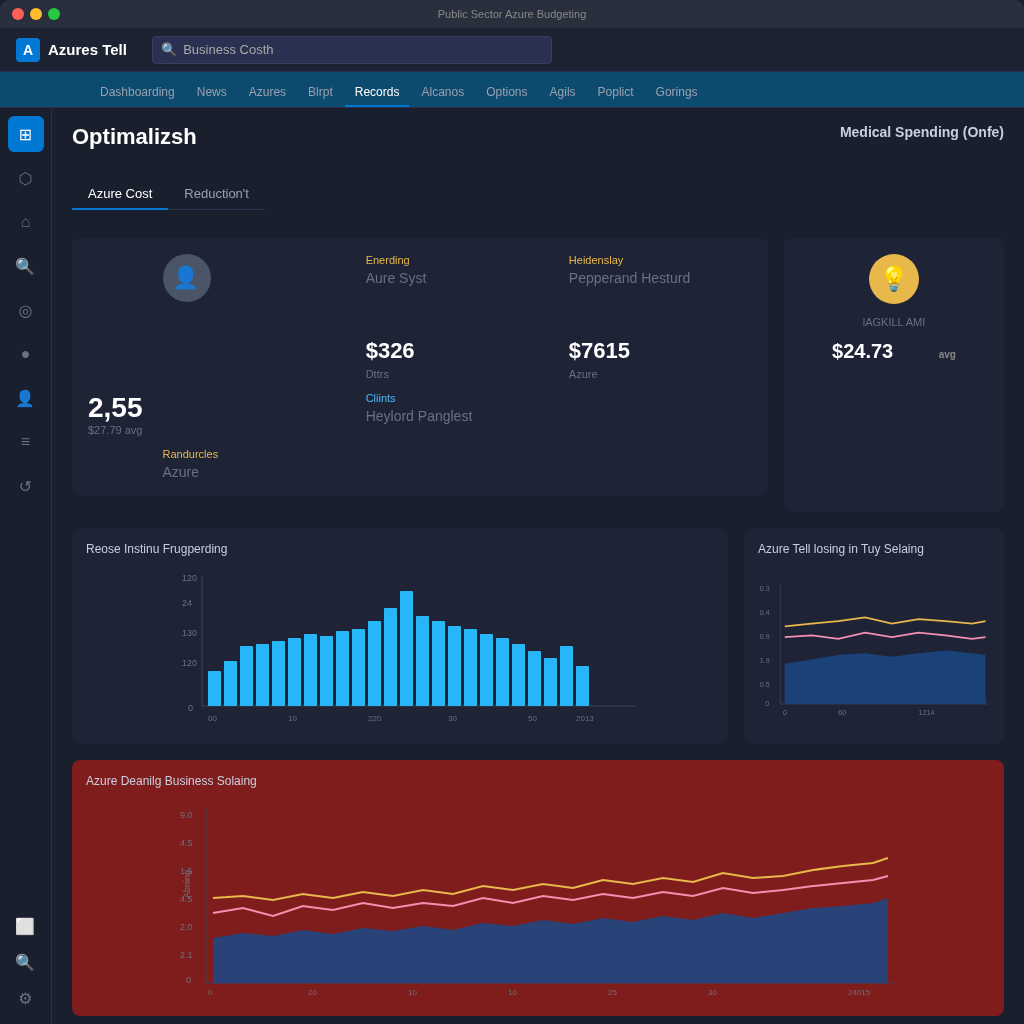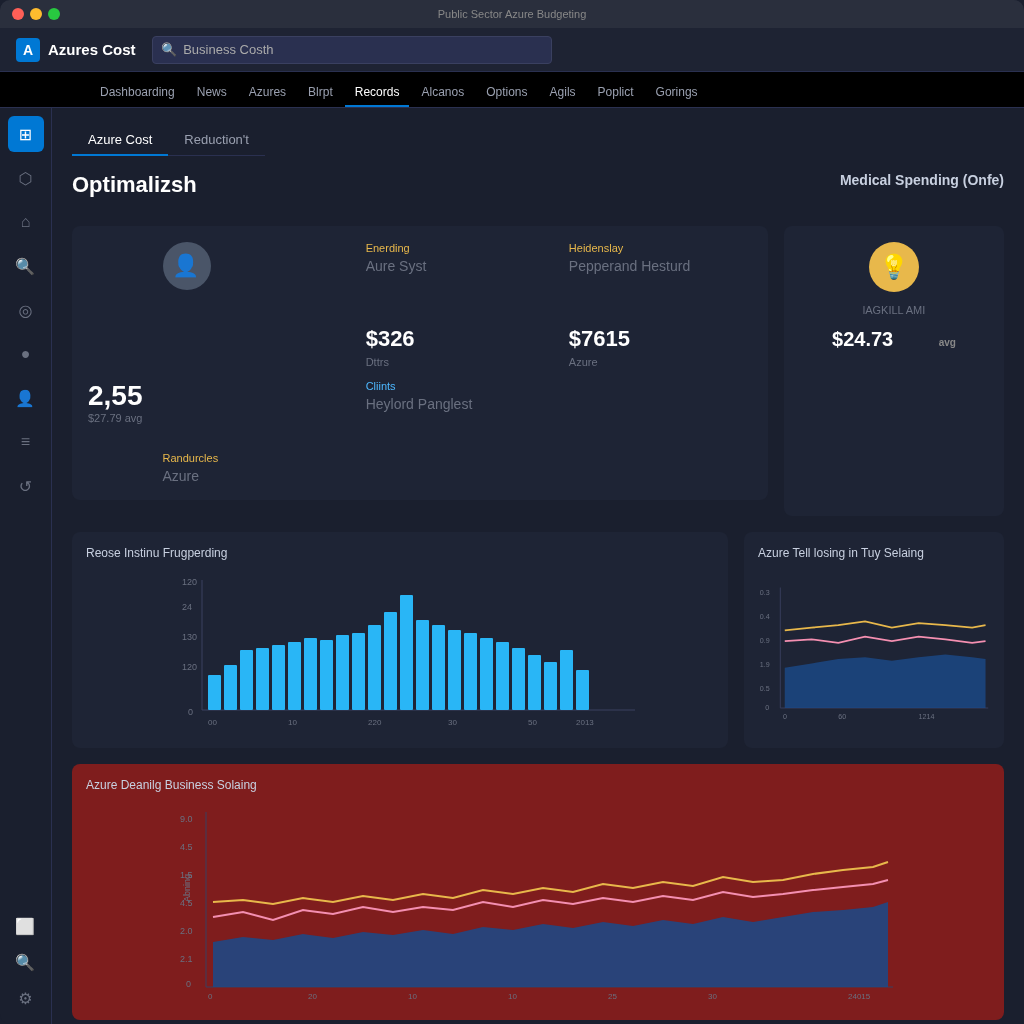--- a/index.html
+++ b/index.html
@@ -55,21 +55,21 @@
     }
     .search-bar {
       flex: 1; max-width: 400px;
       background: #2a3050; border: 1px solid #3a4060;
       border-radius: 4px; height: 28px; display: flex; align-items: center;
       padding: 0 8px; gap: 6px; color: #aaa; font-size: 13px;
     }
 
     
     .menu-bar {
-      background: #000000;
+      background: #0c4a6e;
       height: 36px;
       display: flex;
       align-items: flex-end;
       padding: 0 90px;
       gap: 2px;
       border-bottom: 1px solid #2a3050;
     }
     .menu-item {
       padding: 6px 10px 8px;
       font-size: 12px;
@@ -197,21 +197,21 @@
     <div class="tb-btn tb-close"></div>
     <div class="tb-btn tb-min"></div>
     <div class="tb-btn tb-max"></div>
   </div>
   <div class="title-bar-title">Public Sector Azure Budgeting</div>
 </div>
 
 <div class="top-nav">
   <div class="app-logo">
     <div class="logo-icon">A</div>
-    <span>Azures Cost</span>
+    <span>Azures Tell</span>
   </div>
   <div class="search-bar">
     <span>🔍</span>
     <span>Business Costh</span>
   </div>
 </div>
 
 <div class="menu-bar">
 <div class="menu-item">Dashboarding</div>
     <div class="menu-item">News</div>
@@ -239,34 +239,34 @@
     <div class="sidebar-item">↺</div>
     <div class="sidebar-bottom">
       <div class="sidebar-item">⬜</div>
       <div class="sidebar-item">🔍</div>
       <div class="sidebar-item">⚙</div>
     </div>
   </div>
 
   <div class="content">
 
+    <div style="display:flex; justify-content:space-between; align-items:flex-start; margin-bottom:12px;">
+      <h1 class="page-title">Optimalizsh</h1>
+      <div style="font-size:14px; font-weight:600; color:#c8d0e0;">Medical Spending (Onfe)</div>
+    </div>
+
     <div style="display:flex; justify-content:space-between; align-items:flex-end;">
       <div class="tabs">
         <div class="tab active">
           <span>Azure Cost</span>
         </div>
         <div class="tab">
           <span>Reduction't</span>
         </div>
       </div>
-    </div>
-
-    <div style="display:flex; justify-content:space-between; align-items:flex-start; margin-bottom:12px;">
-      <h1 class="page-title">Optimalizsh</h1>
-      <div style="font-size:14px; font-weight:600; color:#c8d0e0;">Medical Spending (Onfe)</div>
     </div>
 
     <div style="display:grid; grid-template-columns:1fr 220px; gap:16px; margin-bottom:16px; margin-top:12px;">
 
       <div class="stats-card">
         <div class="avatar">👤</div>
 
         <div class="stat-group">
           <div class="stat-label">Enerding</div>
           <div class="stat-sublabel">Aure Syst</div>
@@ -279,21 +279,21 @@
           <div class="stat-sublabel">Pepperand Hesturd</div>
           <div class="stat-value">$7615</div>
           <div class="stat-subvalue">Azure</div>
         </div>
 
         <div class="stat-group">
           <div style="font-size:11px; color:#4db8ff; font-weight:500;">Cliints</div>
           <div class="stat-sublabel">Heylord Panglest</div>
         </div>
 
-        <div class="stat-group" style="grid-column:2;margin-top:16px;">
+        <div class="stat-group" style="grid-column:2;">
           <div class="stat-label">Randurcles</div>
           <div class="stat-sublabel">Azure</div>
         </div>
 
         <div style="grid-column:1; grid-row:2;">
           <div class="big-number">2,55</div>
           <div class="stat-subvalue">$27.79 avg</div>
         </div>
       </div>
 

